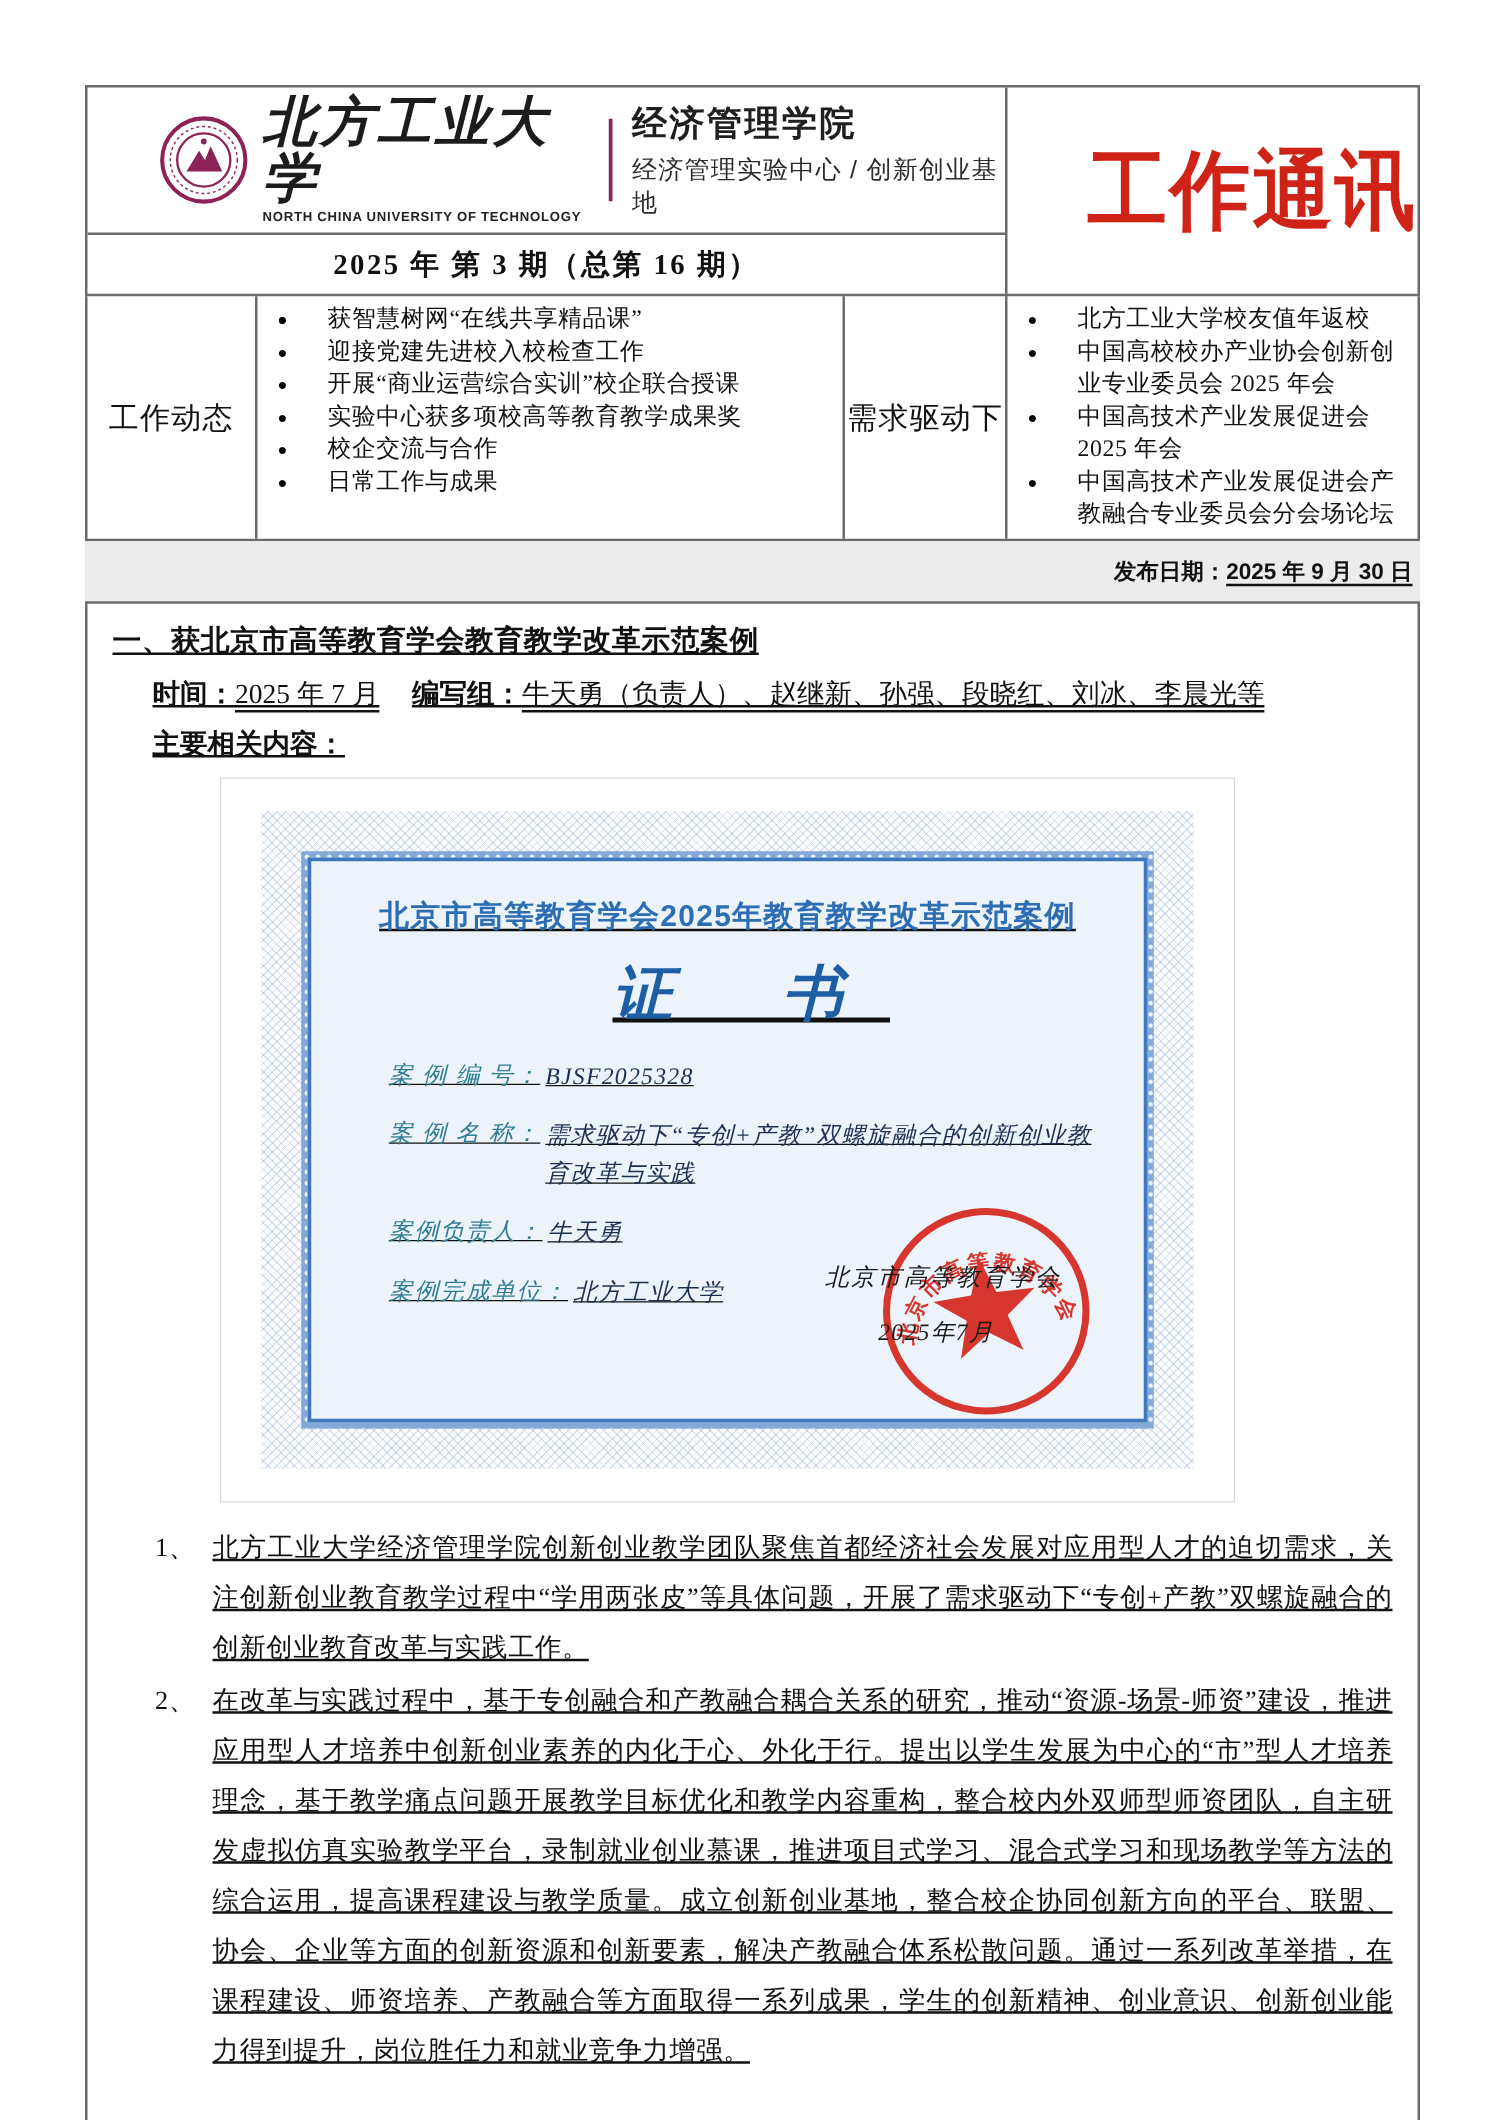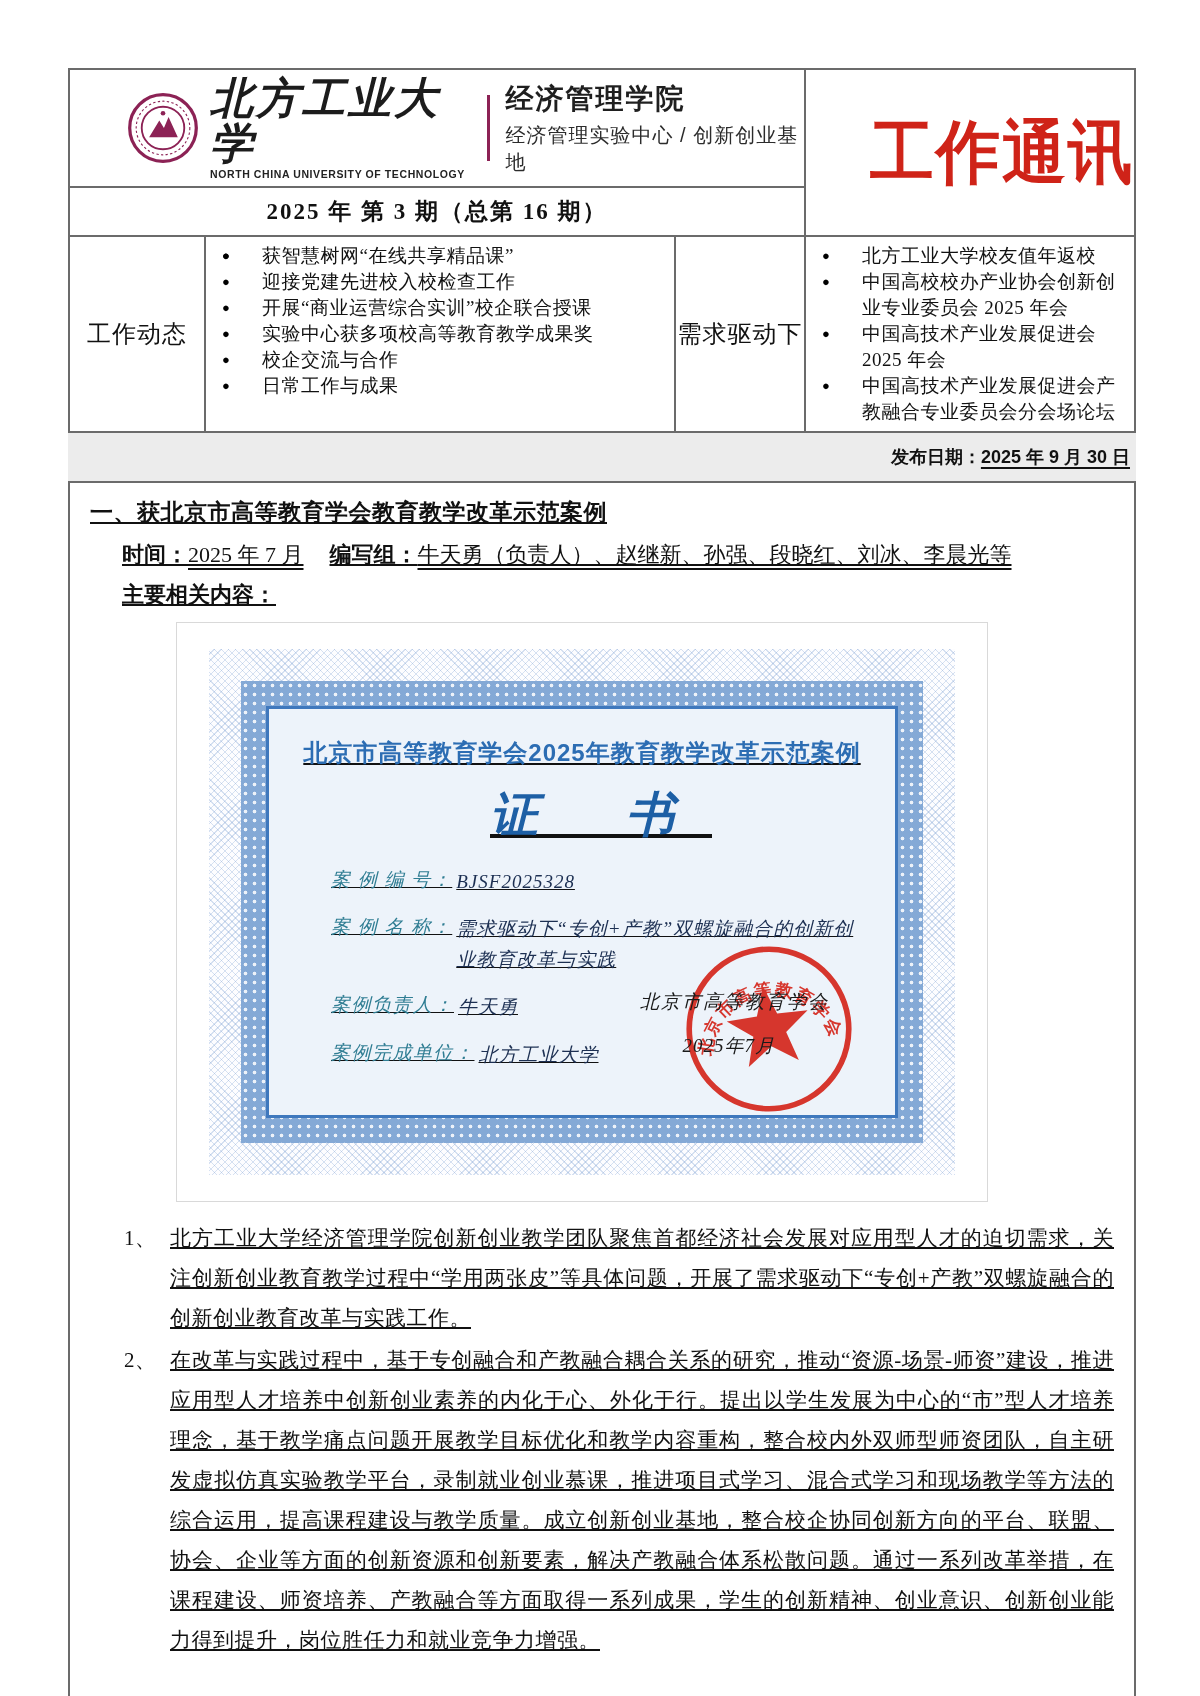--- a/index.html
+++ b/index.html
@@ -59,21 +59,21 @@
                  font-size:22px;margin:8px 0 12px 32px;}
 
   
   .cert-photo{width:812px;height:580px;margin:2px 0 0 86px;background:#fff;border:1px solid #d9d9d9;
               padding:26px 32px;box-sizing:border-box;}
   .cert-frame{height:100%;box-sizing:border-box;padding:32px;
       background:
         repeating-linear-gradient(45deg, rgba(110,150,205,.28) 0 1px, transparent 1px 5px),
         repeating-linear-gradient(-45deg, rgba(110,150,205,.28) 0 1px, transparent 1px 5px),
         #fdfdff;}
-  .cert-band{height:100%;box-sizing:border-box;padding:25px;background:#84a9d6;
+  .cert-band{height:100%;box-sizing:border-box;padding:5px;background:#84a9d6;
       background-image:radial-gradient(circle, rgba(255,255,255,.85) 1.5px, transparent 2.2px);
       background-size:9px 9px;}
   .cert-core{position:relative;height:100%;box-sizing:border-box;border:3px solid #3f78bd;
              background:#edf3fa;padding:12px 28px;}
   .cert-header{text-align:center;color:#2c6db3;font-weight:bold;font-size:24px;letter-spacing:1px;
                font-family:"Liberation Sans","DejaVu Sans",sans-serif;margin-top:16px;}
   .cert-title{text-align:center;color:#1d5fa5;font-weight:bold;font-size:48px;font-style:italic;
               letter-spacing:38px;text-indent:38px;margin:14px 0 20px 0;}
   .cert-field{display:flex;margin:0 10px 17px 34px;font-size:19px;}
   .cf-label{color:#2f7d93;white-space:nowrap;letter-spacing:1.5px;font-style:italic;}

